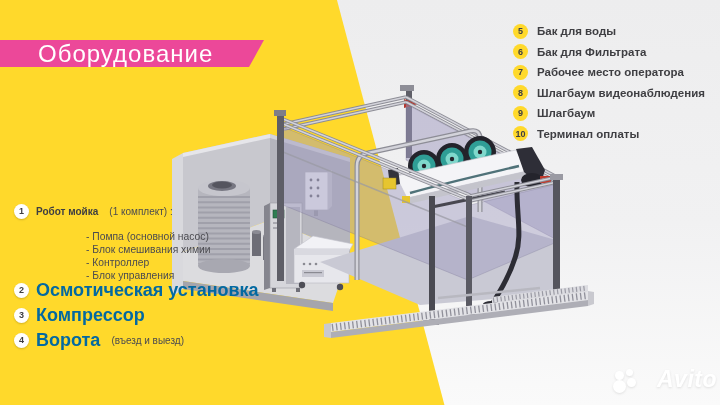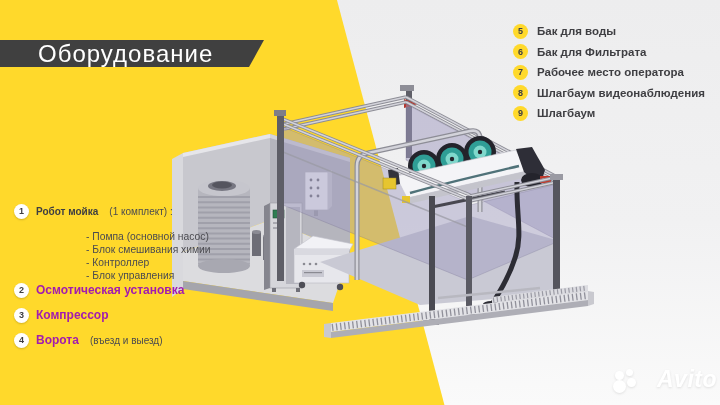--- a/index.html
+++ b/index.html
@@ -10,39 +10,39 @@
     -webkit-font-smoothing:antialiased;
   }
   .white-wedge{
     position:absolute;inset:0;
     background:linear-gradient(180deg,#ededee 0%,#f1f1f2 55%,#fafafa 100%);
     clip-path:polygon(46.8% 0, 100% 0, 100% 100%, 61.73% 100%);
   }
   .illu{position:absolute;left:0;top:0;width:720px;height:405px;}
   .banner{
     position:absolute;left:0;top:40px;width:264px;height:27px;
-    background:#404040;
+    background:#ec4899;
     clip-path:polygon(0 0,100% 0,calc(100% - 15px) 100%,0 100%);
     display:flex;align-items:center;
   }
   .banner span{
     color:#fff;font-size:24px;font-weight:400;letter-spacing:1px;
     padding-left:38px;line-height:27px;white-space:nowrap;
   }
   .num-circle{
     width:15px;height:15px;border-radius:50%;
     display:flex;align-items:center;justify-content:center;
     font-size:9px;font-weight:700;color:#3E3E42;flex:0 0 15px;
   }
   .num-circle.white{background:#fff;box-shadow:0 1px 2px rgba(0,0,0,.18);}
   .num-circle.yellow{background:#FFD92B;}
   
   .left-list{position:absolute;left:14px;top:203px;width:250px;}
   .l-row{display:flex;align-items:center;gap:7px;height:16px;}
-  .l-row .lbl{font-size:12px;font-weight:700;color:#a21caf;white-space:nowrap;}
+  .l-row .lbl{font-size:18px;font-weight:700;color:#0369a1;white-space:nowrap;}
   .l-row .lbl-big{font-size:10px;font-weight:700;color:#3E3E42;white-space:nowrap;}
   .l-row .note{font-size:10px;font-weight:400;color:#4B4B50;margin-left:4px;white-space:nowrap;}
   .sub{margin:11px 0 0 32px;}
   .sub div{font-size:10.3px;line-height:13px;color:#4B4B50;white-space:nowrap;margin-left:40px;}
   .l-row.r2{margin-top:1px;height:14px;}
   .l-row.r3,.l-row.r4{margin-top:11px;height:14px;}
   
   .right-list{position:absolute;left:513px;top:24px;width:200px;}
   .r-row{display:flex;align-items:center;gap:9px;height:14px;margin-bottom:6.5px;}
   .r-row .lbl{font-size:11.5px;font-weight:700;color:#3E3E42;white-space:nowrap;}
@@ -267,20 +267,24 @@
       <span class="lbl">Рабочее место оператора</span>
     </div>
     <div class="r-row">
       <div class="num-circle yellow">8</div>
       <span class="lbl">Шлагбаум видеонаблюдения</span>
     </div>
     <div class="r-row">
       <div class="num-circle yellow">9</div>
       <span class="lbl">Шлагбаум</span>
     </div>
+    <div class="r-row">
+      <div class="num-circle yellow">10</div>
+      <span class="lbl">Терминал оплаты</span>
+    </div>
   </div>
 
   <div class="avito">
     <div class="dots">
       <i class="d1"></i>
         <i class="d2"></i>
         <i class="d3"></i>
         <i class="d4"></i>
     </div>
     <span class="word">Avito</span>

